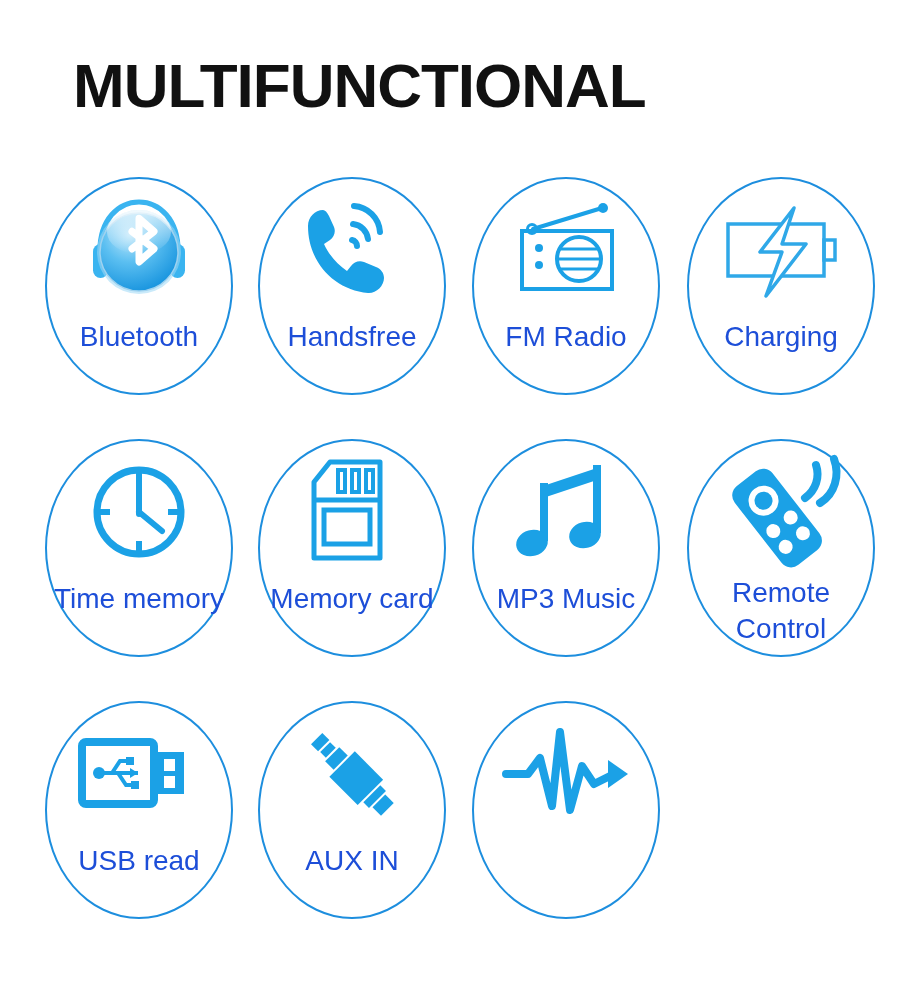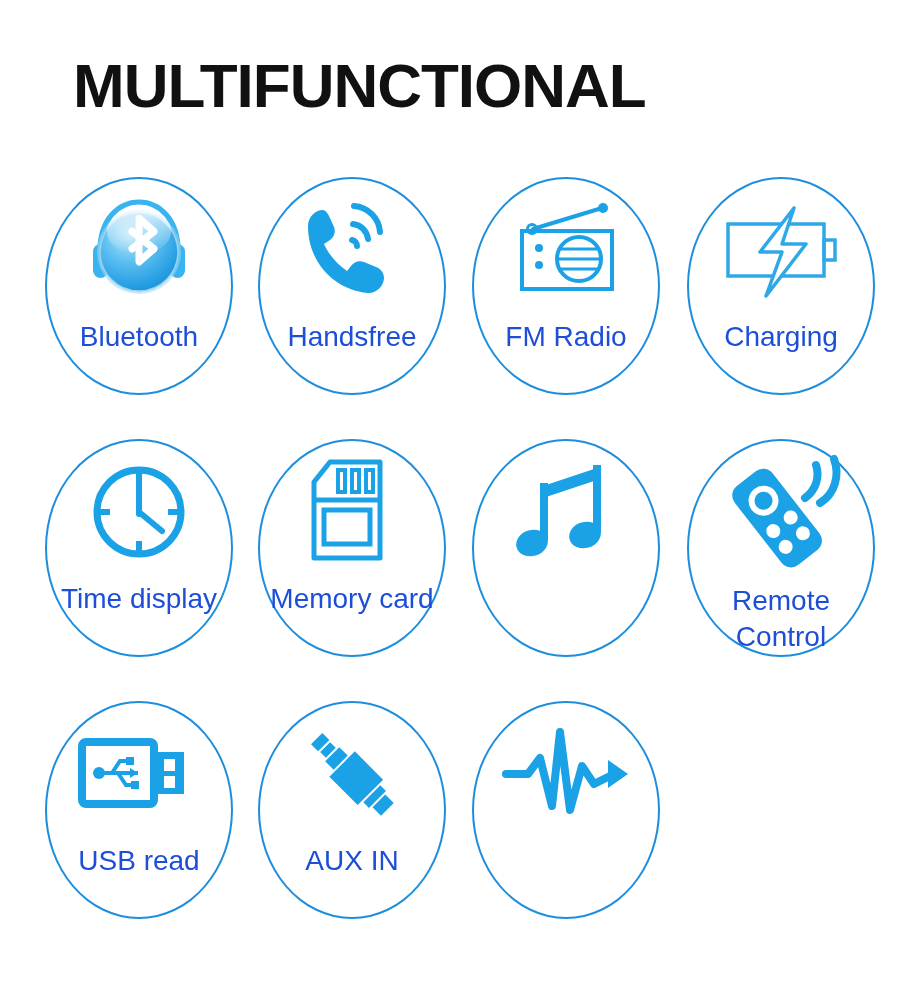--- a/index.html
+++ b/index.html
@@ -72,21 +72,21 @@
     transform:translateX(-50%);
     top:142px;
     width:230px;
     text-align:center;
     font-size:28px;
     color:#1d4ed8;
     line-height:36px;
     white-space:pre-line;
     font-family:"Liberation Sans","DejaVu Sans",sans-serif;
   }
-  .label.two{ top:144px; }
+  .label.two{ top:136px; }
 </style>
 </head>
 <body>
 
 <div class="page">
 
   <div class="title">MULTIFUNCTIONAL</div>
 
   <div class="grid">
 
@@ -182,21 +182,21 @@
           <svg width="110" height="110" viewBox="0 0 110 110">
             <circle cx="55" cy="55" r="42" fill="none" stroke="#1BA1E6" stroke-width="7"></circle>
             <line x1="55" y1="11" x2="55" y2="26" stroke="#1BA1E6" stroke-width="6"></line>
             <line x1="55" y1="84" x2="55" y2="99" stroke="#1BA1E6" stroke-width="6"></line>
             <line x1="11" y1="55" x2="26" y2="55" stroke="#1BA1E6" stroke-width="6"></line>
             <line x1="84" y1="55" x2="99" y2="55" stroke="#1BA1E6" stroke-width="6"></line>
             <line x1="55" y1="26" x2="55" y2="57" stroke="#1BA1E6" stroke-width="6" stroke-linecap="round"></line>
             <line x1="55" y1="55" x2="78" y2="74" stroke="#1BA1E6" stroke-width="6" stroke-linecap="round"></line>
           </svg>
         </div>
-        <div class="label">Time display</div>
+        <div class="label">Time memory</div>
       </div>
 
       <div class="cell c1">
         <div class="ellipse"></div>
         <div class="icon">
           <svg width="100" height="112" viewBox="0 0 100 112">
             <path d="M28 6 L78 6 L78 102 L12 102 L12 26 Z" fill="none" stroke="#1BA1E6" stroke-width="5" stroke-linejoin="round"></path>
             <line x1="12" y1="44" x2="78" y2="44" stroke="#1BA1E6" stroke-width="5"></line>
             <rect x="36" y="14" width="7" height="22" fill="none" stroke="#1BA1E6" stroke-width="4"></rect>
             <rect x="50" y="14" width="7" height="22" fill="none" stroke="#1BA1E6" stroke-width="4"></rect>
@@ -211,20 +211,21 @@
         <div class="ellipse"></div>
         <div class="icon">
           <svg width="100" height="110" viewBox="0 0 100 110">
             <path d="M30 28 L84 10 L84 22 L30 40 Z" fill="#1BA1E6"></path>
             <rect x="24" y="26" width="8" height="58" fill="#1BA1E6"></rect>
             <rect x="77" y="8" width="8" height="68" fill="#1BA1E6"></rect>
             <ellipse cx="16" cy="86" rx="16" ry="13" fill="#1BA1E6" transform="rotate(-16 16 86)"></ellipse>
             <ellipse cx="69" cy="78" rx="16" ry="13" fill="#1BA1E6" transform="rotate(-16 69 78)"></ellipse>
           </svg>
         </div>
+        <div class="label">MP3 Music</div>
       </div>
 
       <div class="cell c3">
         <div class="ellipse"></div>
         <div class="icon">
           <svg width="120" height="112" viewBox="0 0 120 112">
             <g transform="rotate(-38 58 58)">
               <rect x="30" y="10" width="48" height="100" rx="12" fill="#1BA1E6"></rect>
               <circle cx="54" cy="38" r="15" fill="#ffffff"></circle>
               <circle cx="54" cy="38" r="9" fill="#1BA1E6"></circle>

